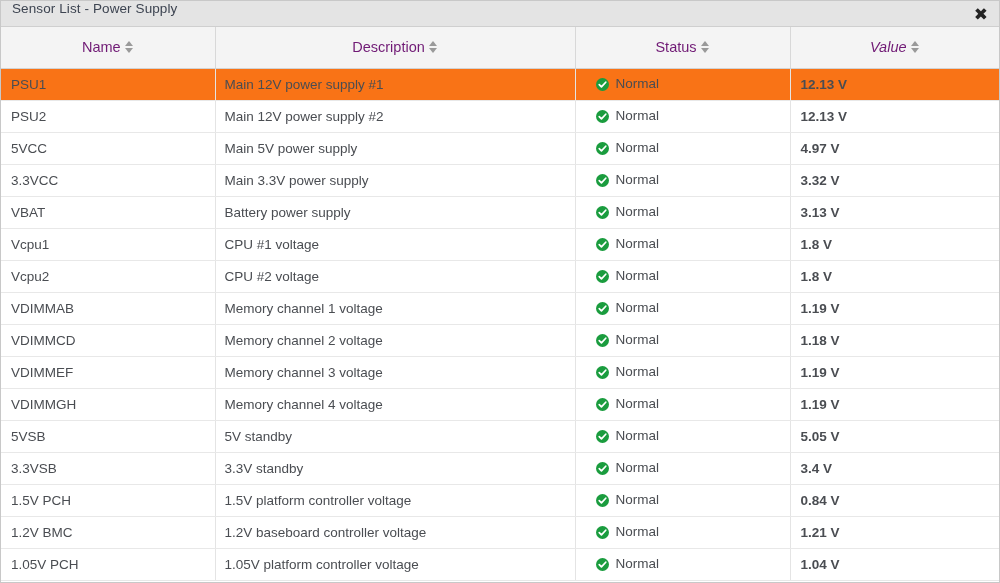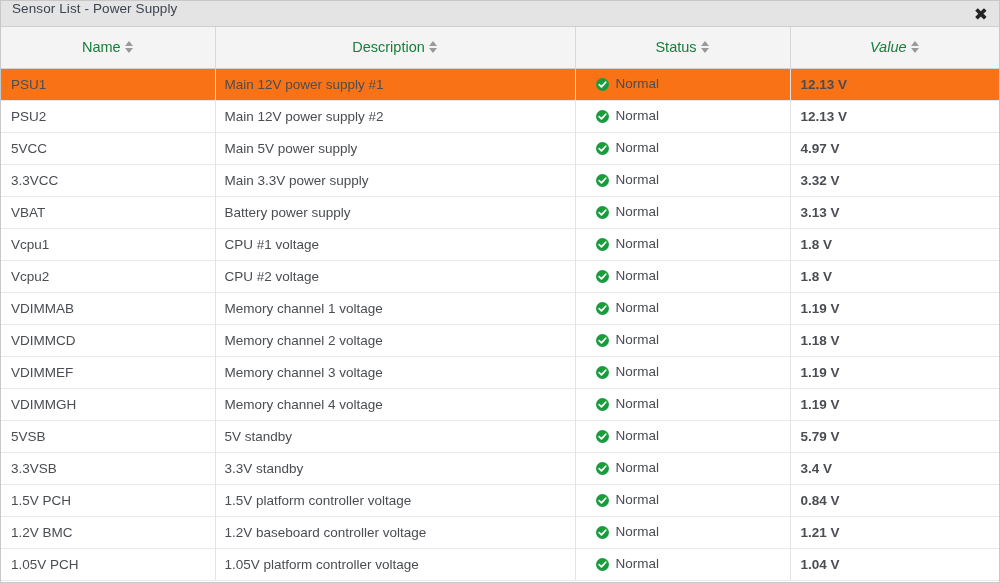--- a/index.html
+++ b/index.html
@@ -55,21 +55,21 @@
   col.c-status{width:215px;}
   col.c-value{width:209px;}
 
   thead th{
     height:41px;
     background:#f4f4f4;
     border-bottom:1px solid #d2d2d2;
     border-right:1px solid #d8d8d8;
     font-weight:normal;
     font-size:14.5px;
-    color:#15803d;
+    color:#701a75;
     text-align:center;
     padding:0;
     box-sizing:border-box;
     white-space:nowrap;
   }
   thead th:last-child{border-right:none;font-style:italic;}
   .th-inner{
     display:inline-flex;
     align-items:center;
     justify-content:center;
@@ -325,21 +325,21 @@
           <td class="c-desc-cell">5V standby</td>
           <td class="c-status-cell">
             <span class="status-wrap">
               <svg class="status-ico" viewBox="0 0 16 16">
                 <circle cx="8" cy="8" r="8" fill="#1a9c3e"></circle>
                 <path d="M4 8.2 L6.7 11 L12 5.2" fill="none" stroke="#ffffff" stroke-width="2.1" stroke-linecap="round" stroke-linejoin="round"></path>
               </svg>
               <span class="status-label">Normal</span>
             </span>
           </td>
-          <td class="c-value-cell">5.79 V</td>
+          <td class="c-value-cell">5.05 V</td>
         </tr>
         <tr>
           <td>3.3VSB</td>
           <td class="c-desc-cell">3.3V standby</td>
           <td class="c-status-cell">
             <span class="status-wrap">
               <svg class="status-ico" viewBox="0 0 16 16">
                 <circle cx="8" cy="8" r="8" fill="#1a9c3e"></circle>
                 <path d="M4 8.2 L6.7 11 L12 5.2" fill="none" stroke="#ffffff" stroke-width="2.1" stroke-linecap="round" stroke-linejoin="round"></path>
               </svg>

